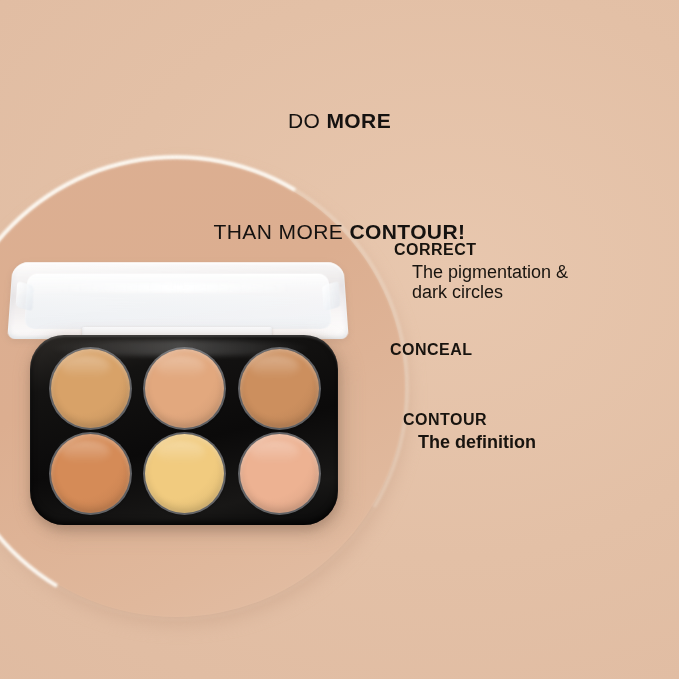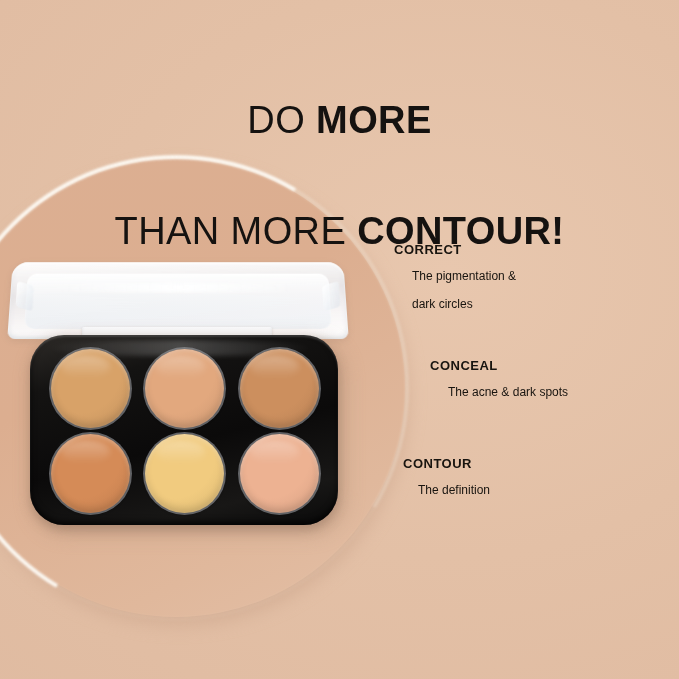--- a/index.html
+++ b/index.html
@@ -61,58 +61,58 @@
   }
 
   
   .headline {
     position: absolute;
     left: 0;
     top: 28px;
     width: 679px;
     text-align: center;
     color: #151210;
-    font-size: 38px;
+    font-size: 21px;
     line-height: 37px;
     letter-spacing: .4px;
     font-weight: 400;
     white-space: pre;
   }
   .headline .b { font-weight: 700; }
 
   
   .benefits {
     position: absolute;
     left: 390px;
     top: 238px;
     width: 289px;
     color: #18140f;
   }
   .benefit { margin-bottom: 26px; }
   .benefit:last-child { margin-bottom: 0; }
   .benefit-title {
     font-weight: 700;
-    font-size: 13px;
+    font-size: 16px;
     letter-spacing: .5px;
     line-height: 24px;
   }
   .benefit-desc {
     font-weight: 400;
-    font-size: 12px;
-    line-height: 28px;
+    font-size: 18px;
+    line-height: 20px;
     white-space: pre-line;
   }
   .b-correct  .benefit-title { margin-left: 4px; }
   .b-correct  .benefit-desc  { margin-left: 22px; }
   .b-conceal { margin-top: 36px; }
-  .b-conceal .benefit-title { margin-left: 40px; }
+  .b-conceal .benefit-title { }
   .b-conceal .benefit-desc  { margin-left: 58px; }
   .b-contour { margin-top: 46px; }
   .b-contour .benefit-title { margin-left: 13px; }
-  .b-contour .benefit-desc  { margin-left: 28px; }
+  .b-contour .benefit-desc  { margin-left: 28px; font-weight: bold; }
 
   
   .palette {
     position: absolute;
     left: 0px;
     top: 255px;
     width: 360px;
     height: 290px;
   }
 
@@ -327,21 +327,20 @@
   </div>
 
   <div class="benefits">
     <div class="benefit b-correct">
       <div class="benefit-title">CORRECT</div>
       <div class="benefit-desc">The pigmentation  &amp;
 dark circles</div>
     </div>
     <div class="benefit b-conceal">
       <div class="benefit-title">CONCEAL</div>
-      <div class="benefit-desc">The acne &amp; dark spots</div>
     </div>
     <div class="benefit b-contour">
       <div class="benefit-title">CONTOUR</div>
       <div class="benefit-desc">The definition</div>
     </div>
   </div>
 
 </div>
 
 </body></html>

